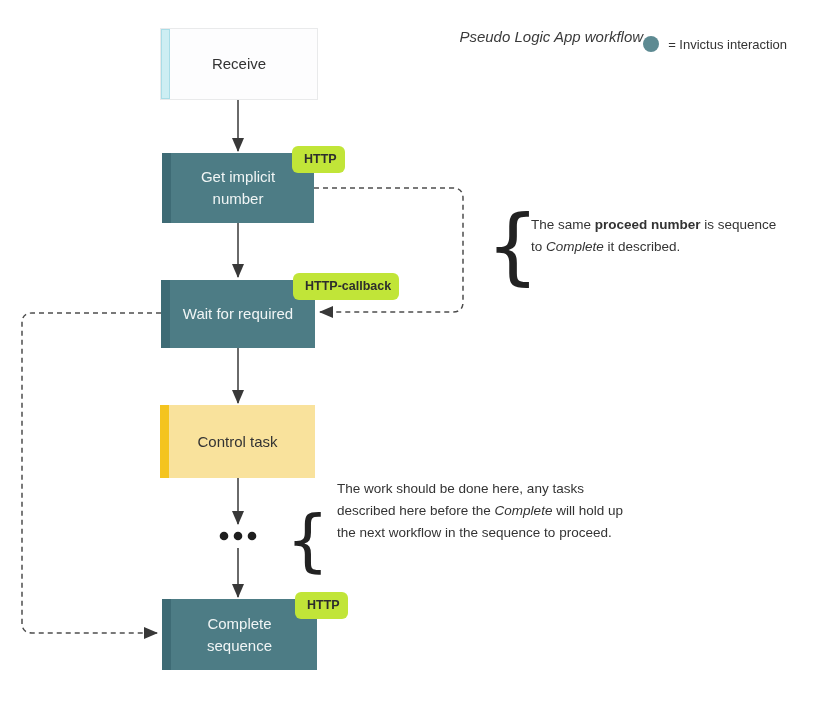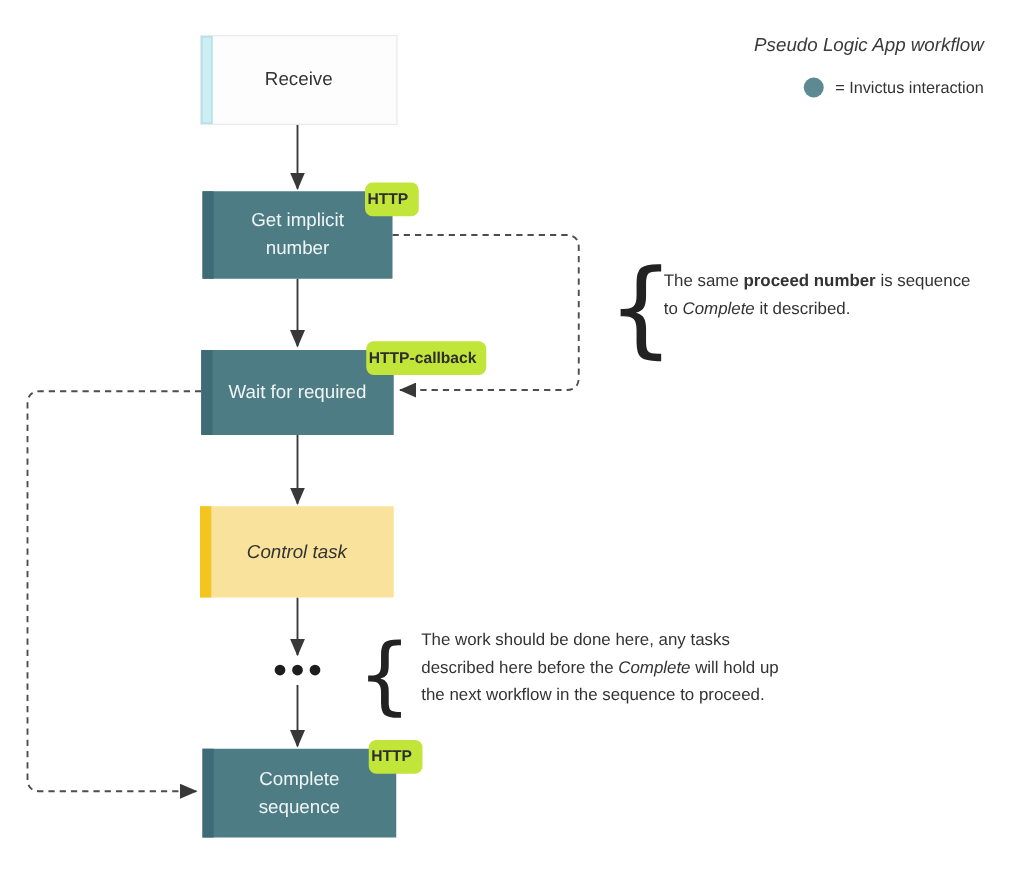--- a/index.html
+++ b/index.html
@@ -40,32 +40,32 @@
   .node-start{background:#fdfdfe;border:1px solid var(--receive-border);color:var(--ink);text-align:right;}
   .node-start .strip{background:var(--cyan);border:1px solid var(--cyan-border);box-sizing:border-box;}
   .node-control{background:var(--yellow);color:var(--ink);}
   .node-control .strip{background:var(--yellow-dark);}
   .node-label{padding:0 14px;}
   .badge{
     position:absolute;
     top:-7px;left:calc(100% - 22px);
     background:var(--badge-bg);color:var(--badge-text);
     font-size:12.5px;font-weight:700;
-    padding:2px 8px 3px 2px;border-radius:6px;
+    padding:2px 8px 3px 12px;border-radius:6px;
     white-space:nowrap;
   }
   .legend{
     position:absolute;top:28px;right:38px;
-    display:flex;flex-direction:column;align-items:flex-end;
+    display:flex;flex-direction:row;align-items:flex-end;
   }
   .legend-title{
     font-size:15px;font-style:italic;color:#3a3a3a;
     margin-bottom:17px;
   }
-  .legend-row{display:flex;align-items:flex-start;font-size:13px;margin-bottom:10px;}
+  .legend-row{display:flex;align-items:center;font-size:13px;margin-bottom:10px;}
   .legend-circle{
     width:16px;height:16px;border-radius:50%;
     background:var(--legend-circle);
     margin-right:9px;
   }
   .legend-dash{
     width:28px;height:0;border-top:2px dashed var(--dash);
     margin-right:9px;
   }
   .brace{
@@ -76,21 +76,21 @@
     font-weight:400;
   }
   .brace-1{left:486px;top:204px;font-size:84px;}
   .brace-2{left:286px;top:507px;font-size:68px;}
   .callout{
     position:absolute;
     font-size:13.5px;line-height:22px;color:var(--ink);
     white-space:nowrap;
   }
   .callout-1{left:531px;top:214px;}
-  .callout-2{left:337px;top:501px;}
+  .callout-2{left:337px;top:478px;}
   .callout b{font-weight:700;}
   .callout i{font-style:italic;}
 </style>
 </head>
 <body>
 
 <div class="canvas">
 
   <svg class="connector-layer" width="825" height="709" viewBox="0 0 825 709">
     <defs>
@@ -133,21 +133,21 @@
     <div class="node-label">Get implicit number</div>
     <div class="badge">HTTP</div>
   </div>
 
   <div class="node node-teal" style="left:161px;top:280px;width:154px;height:68px;">
     <div class="strip"></div>
     <div class="node-label">Wait for required</div>
     <div class="badge">HTTP-callback</div>
   </div>
 
-  <div class="node node-control" style="left:160px;top:405px;width:155px;height:73px;font-style:italic;">
+  <div class="node node-control" style="left:160px;top:405px;width:155px;height:73px;">
     <div class="strip"></div>
     <div class="node-label">Control task</div>
   </div>
 
   <div class="node node-teal" style="left:162px;top:599px;width:155px;height:71px;">
     <div class="strip"></div>
     <div class="node-label">Complete sequence</div>
     <div class="badge">HTTP</div>
   </div>
 

